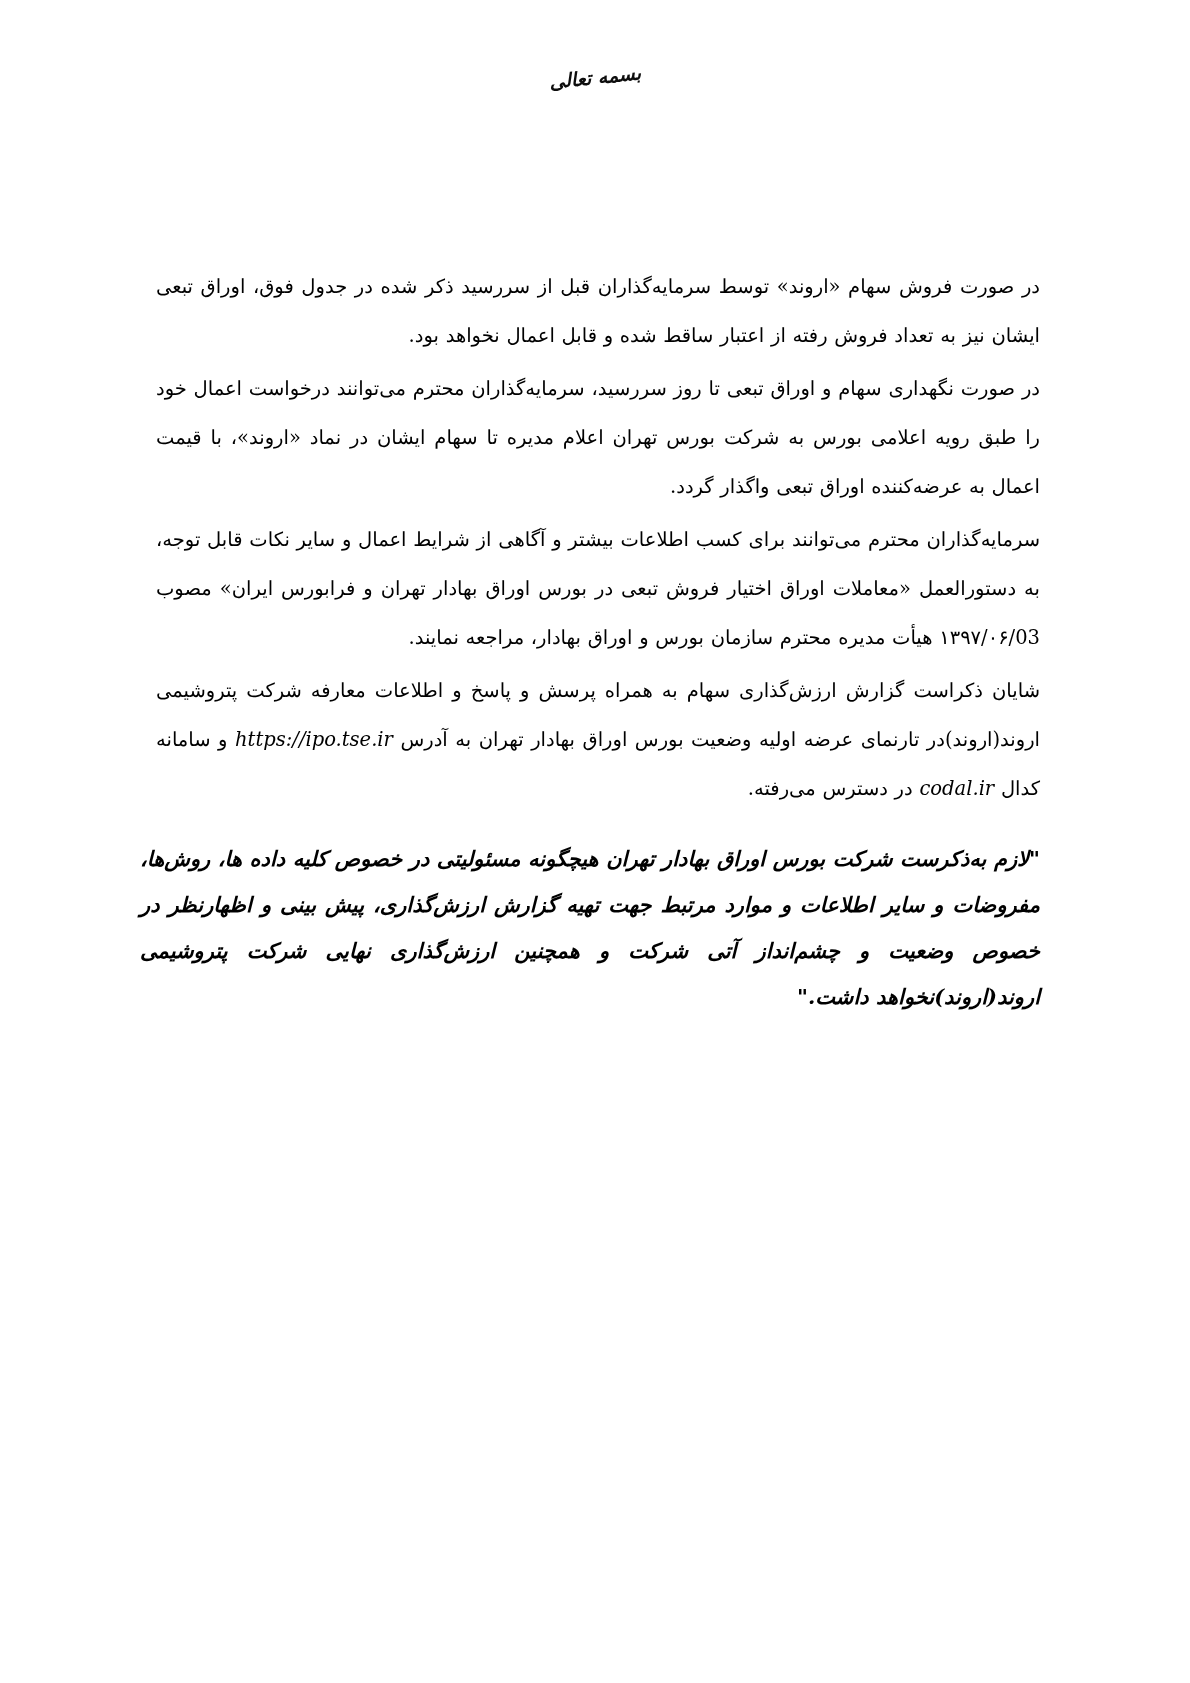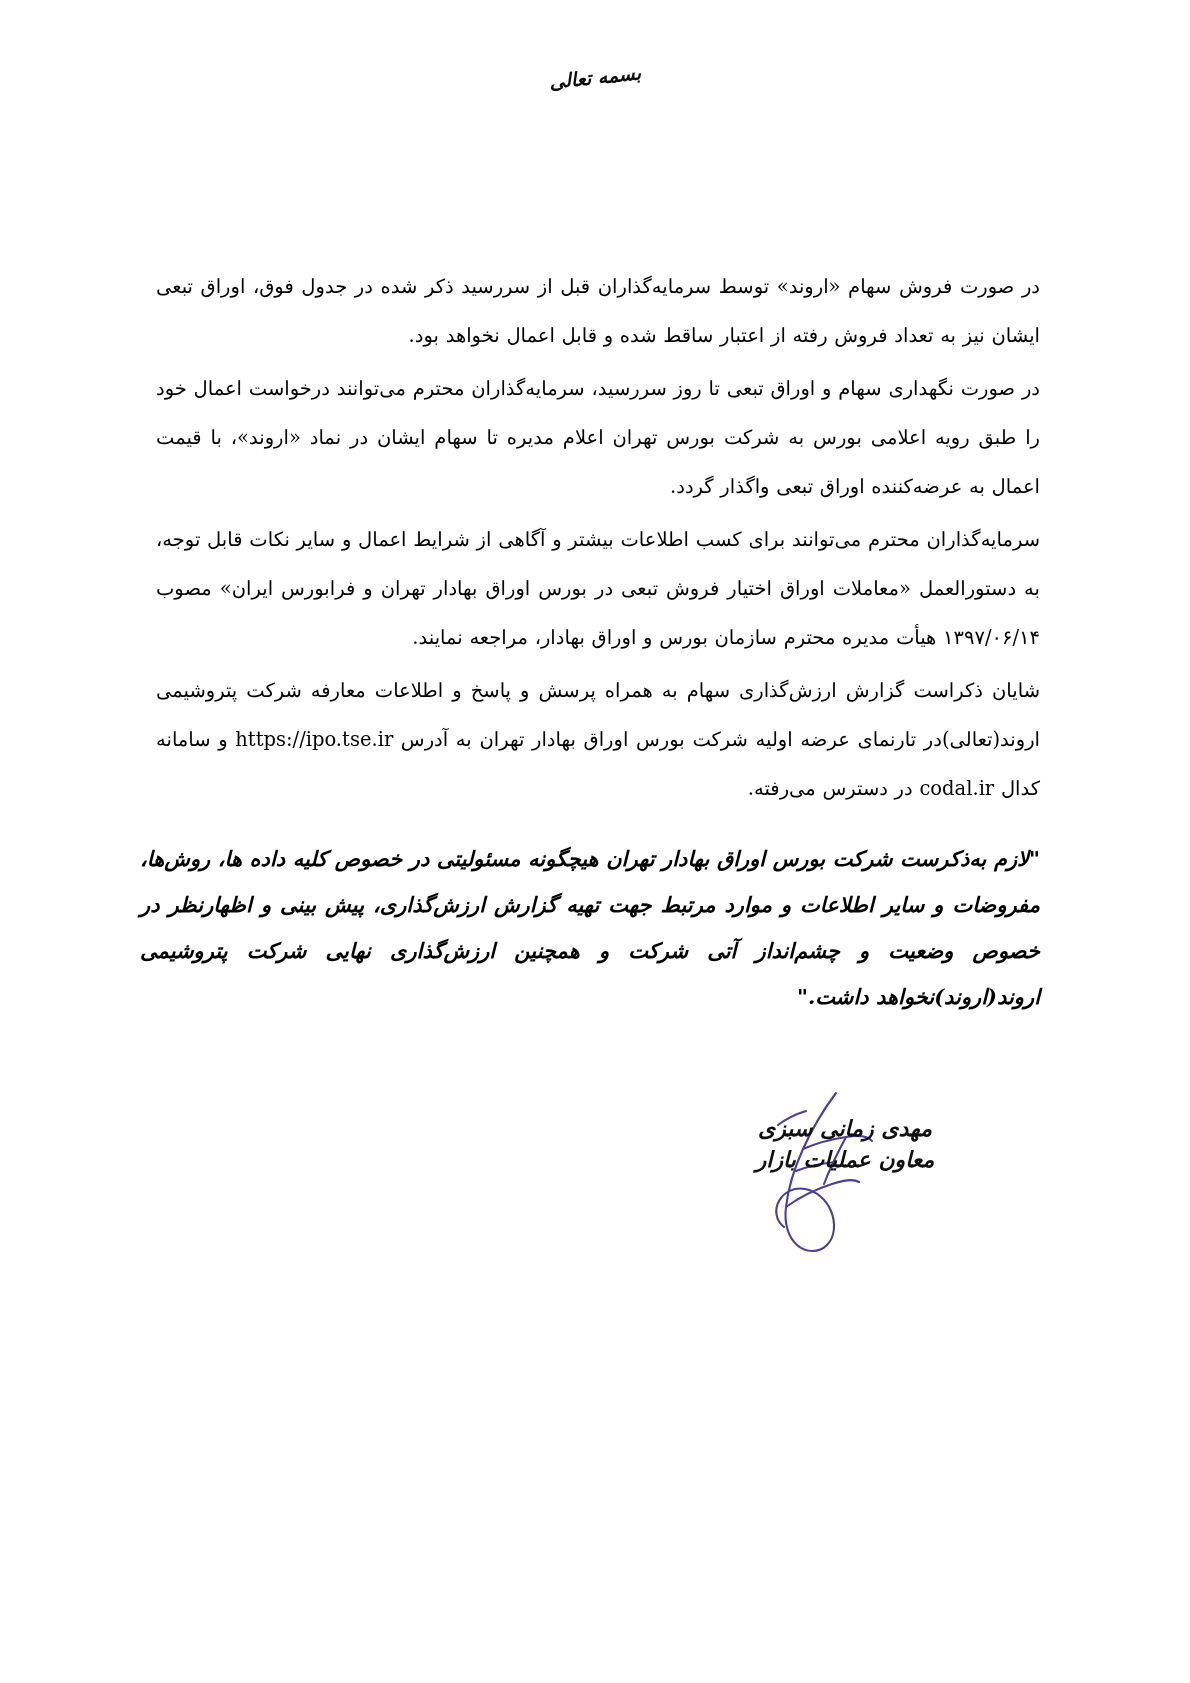--- a/index.html
+++ b/index.html
@@ -56,20 +56,21 @@
     text-justify: inter-word;
     direction: rtl;
     word-spacing: 0.5px;
   }
   .para:last-child { margin-bottom: 0; }
   .para .ltr {
     direction: ltr;
     unicode-bidi: embed;
     display: inline-block;
     font-family: "DejaVu Serif", "Liberation Serif", serif;
+    font-style: italic;
   }
 
   
   .disclaimer {
     position: absolute;
     top: 836px;
     right: 150px;
     width: 900px;
     direction: rtl;
     font-family: "DejaVu Serif", "Liberation Serif", serif;
@@ -135,42 +136,21 @@
 <div class="page">
 
   <div class="basmala">بسمه تعالی</div>
 
   <div class="body-block">
 
     <p class="para">در صورت فروش سهام «اروند» توسط سرمایه‌گذاران قبل از سررسید ذکر شده در جدول فوق، اوراق تبعی ایشان نیز به تعداد فروش رفته از اعتبار ساقط شده و قابل اعمال نخواهد بود.</p>
 
     <p class="para">در صورت نگهداری سهام و اوراق تبعی تا روز سررسید، سرمایه‌گذاران محترم می‌توانند درخواست اعمال خود را طبق رویه اعلامی بورس به شرکت بورس تهران اعلام مدیره تا سهام ایشان در نماد «اروند»، با قیمت اعمال به عرضه‌کننده اوراق تبعی واگذار گردد.</p>
 
-    <p class="para">سرمایه‌گذاران محترم می‌توانند برای کسب اطلاعات بیشتر و آگاهی از شرایط اعمال و سایر نکات قابل توجه، به دستورالعمل «معاملات اوراق اختیار فروش تبعی در بورس اوراق بهادار تهران و فرابورس ایران» مصوب ۱۳۹۷/۰۶/۱۴ هیأت مدیره محترم سازمان بورس و اوراق بهادار، مراجعه نمایند.</p>
+    <p class="para">سرمایه‌گذاران محترم می‌توانند برای کسب اطلاعات بیشتر و آگاهی از شرایط اعمال و سایر نکات قابل توجه، به دستورالعمل «معاملات اوراق اختیار فروش تبعی در بورس اوراق بهادار تهران و فرابورس ایران» مصوب ۱۳۹۷/۰۶/03 هیأت مدیره محترم سازمان بورس و اوراق بهادار، مراجعه نمایند.</p>
 
-    <p class="para"><span>شایان ذکراست گزارش ارزش‌گذاری سهام  به همراه پرسش و پاسخ و اطلاعات معارفه شرکت پتروشیمی اروند(تعالی)در تارنمای عرضه اولیه شرکت بورس اوراق بهادار تهران به آدرس </span><span class="ltr">https://ipo.tse.ir</span><span> و سامانه کدال </span><span class="ltr">codal.ir</span><span> در دسترس می‌رفته.</span></p>
+    <p class="para"><span>شایان ذکراست گزارش ارزش‌گذاری سهام  به همراه پرسش و پاسخ و اطلاعات معارفه شرکت پتروشیمی اروند(اروند)در تارنمای عرضه اولیه وضعیت بورس اوراق بهادار تهران به آدرس </span><span class="ltr">https://ipo.tse.ir</span><span> و سامانه کدال </span><span class="ltr">codal.ir</span><span> در دسترس می‌رفته.</span></p>
   </div>
 
   <div class="disclaimer">"لازم به‌ذکرست شرکت بورس اوراق بهادار تهران هیچگونه مسئولیتی در خصوص کلیه داده ها، روش‌ها، مفروضات و سایر اطلاعات و موارد مرتبط جهت تهیه گزارش ارزش‌گذاری، پیش بینی و اظهارنظر در خصوص وضعیت و چشم‌انداز آتی شرکت و همچنین ارزش‌گذاری نهایی شرکت پتروشیمی اروند(اروند)نخواهد داشت."</div>
 
-  <div class="signature-area">
-
-    <div class="sig-name-block">
-      <div class="sig-name">مهدی زمانی سبزی</div>
-      <div class="sig-title">معاون عملیات بازار</div>
-    </div>
-
-    <svg class="sig-scribble" viewBox="0 0 420 200">
-      <g fill="none" stroke="#4a3f9e" stroke-width="2.1" stroke-linecap="round" stroke-linejoin="round">
-        <path d="M236 18 C224 34, 212 54, 203 74 C194 94, 188 114, 186 132
-                 C184 148, 188 162, 197 170 C206 178, 219 178, 227 170
-                 C235 162, 236 148, 231 136 C226 124, 216 116, 205 114
-                 C194 112, 184 117, 179 126 C174 135, 176 146, 184 152"></path>
-        <path d="M203 74 C217 68, 232 64, 246 62 C258 60, 268 61, 272 66"></path>
-        <path d="M186 132 C200 122, 216 114, 232 109 C244 105, 254 104, 259 107"></path>
-        <path d="M246 62 C238 77, 230 93, 224 109"></path>
-        <path d="M196 96 C209 91, 223 88, 236 87"></path>
-        <path d="M178 50 C186 44, 196 39, 206 36"></path>
-      </g>
-    </svg>
-  </div>
 
 </div>
 
 </body></html>

